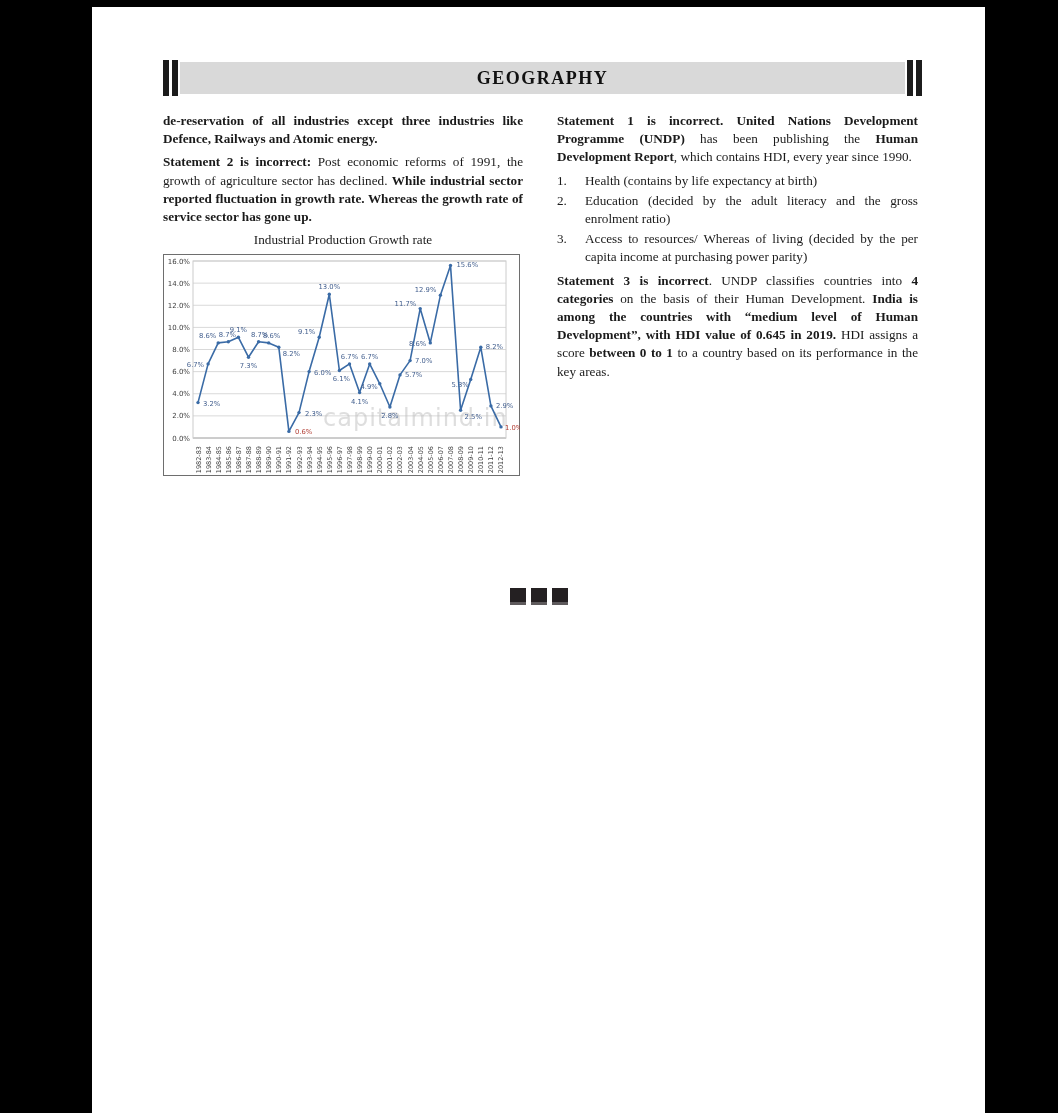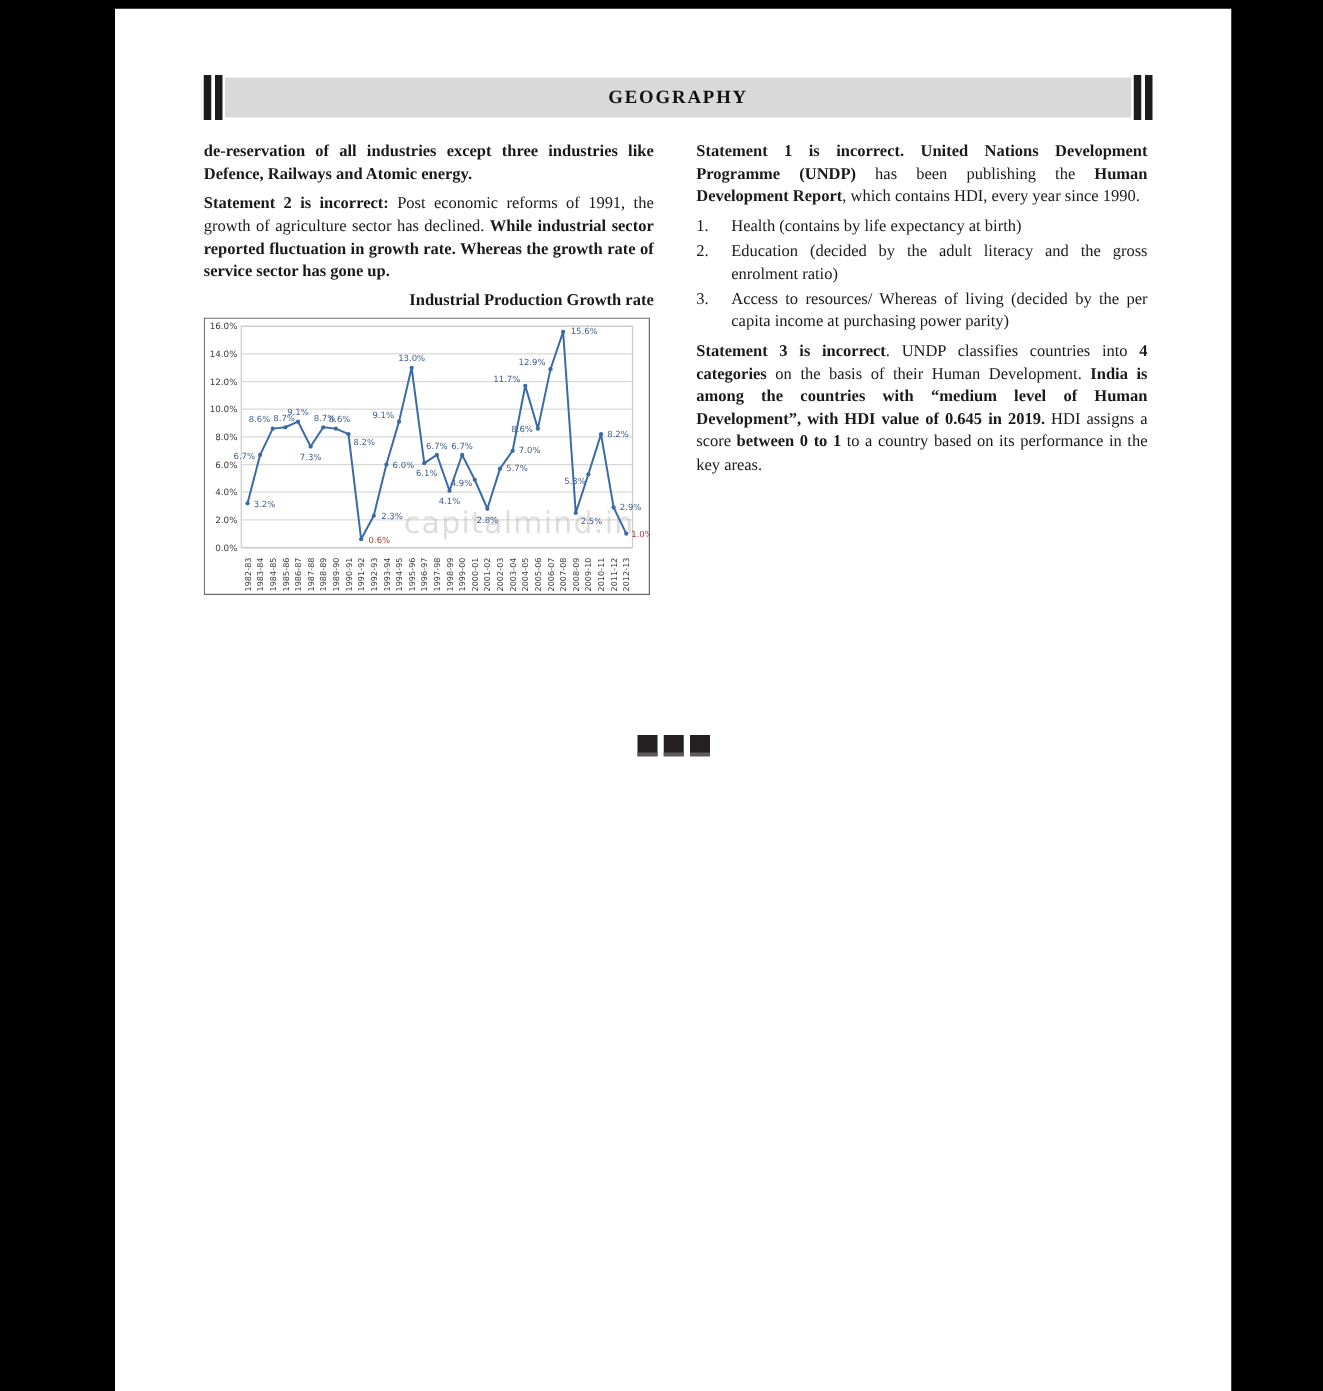--- a/index.html
+++ b/index.html
@@ -8,29 +8,29 @@
     font-family:"Liberation Serif", serif;
   }
   .paper{
     position:absolute;left:92px;top:7px;width:893px;height:1106px;background:#ffffff;
   }
   
   .header-band{position:absolute;left:71px;top:53px;width:759px;height:36px;display:flex;align-items:stretch;}
   .ornament{display:flex;gap:3px;flex:none;}
   .ornament .bar{width:6px;height:36px;background:#1c1c1c;}
   .header-gray{flex:1;margin:2px 2px;background:#d9d9d9;display:flex;align-items:center;justify-content:center;}
-  .header-title{font-weight:bold;font-size:15px;letter-spacing:1.5px;color:#111;}
+  .header-title{font-weight:bold;font-size:18px;letter-spacing:1.5px;color:#111;}
   
   .col{position:absolute;top:105px;font-size:13.2px;line-height:18.2px;color:#1a1a1a;text-align:justify;}
   .col-left{left:71px;width:360px;}
   .col-right{left:465px;width:361px;}
   .col p{margin:0 0 5px 0;}
   .b{font-weight:bold;}
   .noj{text-align:left;}
-  .chart-heading{font-weight:bold;text-align:right;margin:0 0 3px 0;}
+  .chart-heading{font-weight:normal;text-align:center;margin:0 0 3px 0;}
   .sol{margin:0 0 7px 0;}
   
   .olist{margin:0 0 5px 0;}
   .list-item{display:flex;margin:0 0 2px 0;}
   .list-item .num{flex:none;width:28px;text-align:left;}
   .list-item .li-text{flex:1;text-align:justify;}
   
   .chart-wrap{width:357px;height:222px;margin-top:2px;}
   
   .end-marker{position:absolute;left:418px;top:581px;display:flex;gap:5px;}

